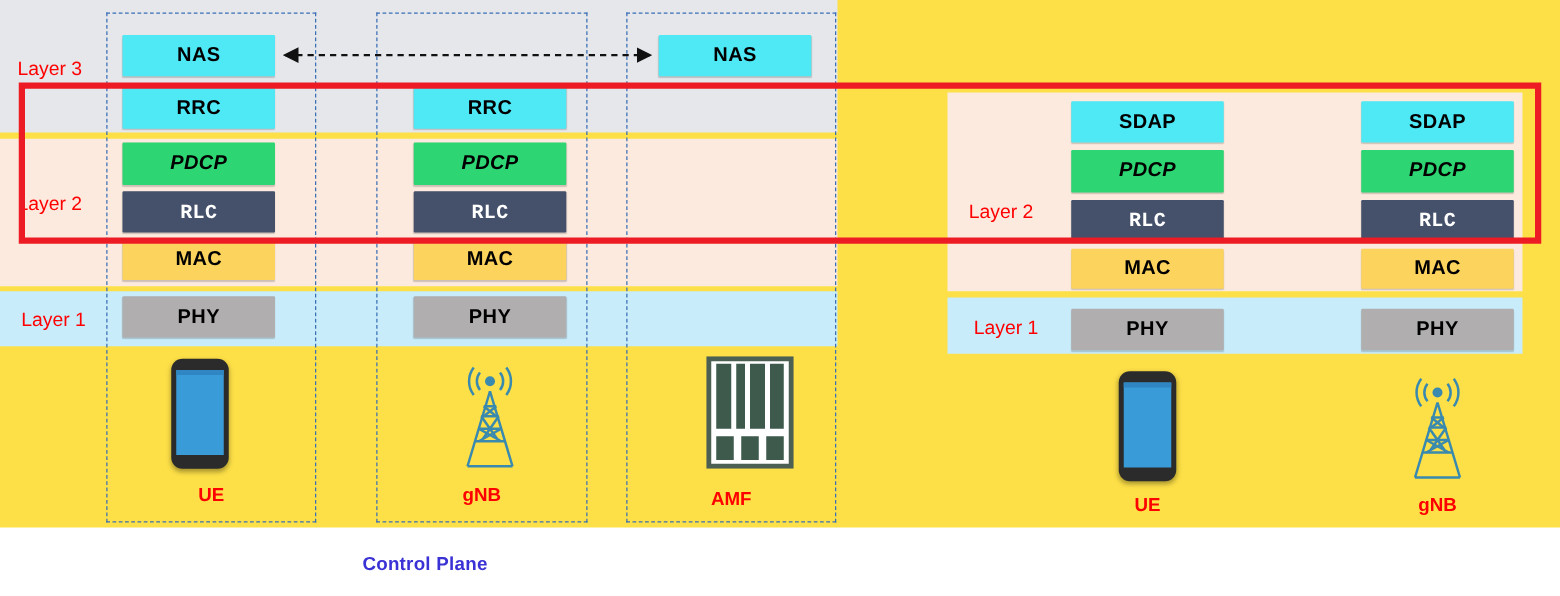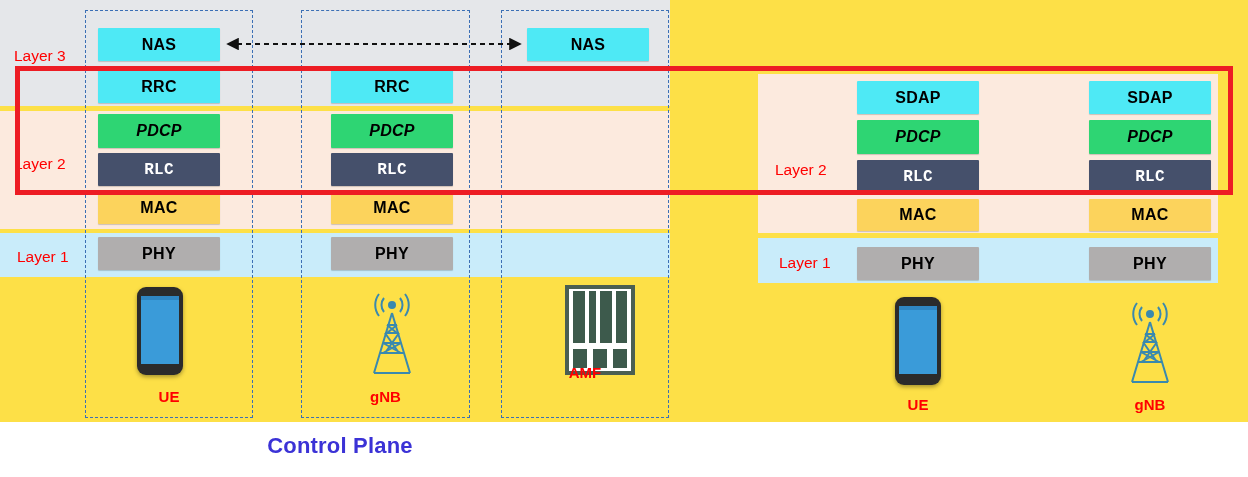--- a/index.html
+++ b/index.html
@@ -32,22 +32,22 @@
   
   .hilite{position:absolute;border:5px solid #ed1c24;box-sizing:border-box;
           background:transparent;pointer-events:none;}
 
   
   .arrow-wrap{position:absolute;}
 
   
   .ent-name{position:absolute;color:#ff0000;font-weight:bold;font-size:15px;
             text-align:center;}
-  .plane-name{position:absolute;color:#3b32d6;font-weight:bold;font-size:22px;
-              text-align:center;letter-spacing:.2px;}
+  .plane-name{position:absolute;color:#3b32d6;font-weight:bold;font-size:15px;
+              text-align:center;letter-spacing:.2px;margin-top:10px;}
 
   
   .icon{position:absolute;}
   .phone-body{position:absolute;left:0;top:0;width:100%;height:100%;
               background:#2b2b2b;border-radius:9px;
               box-shadow:0 2px 4px rgba(0,0,0,.35);}
   .phone-screen{position:absolute;left:9%;top:10%;width:82%;height:77%;
                 background:#3a9bd9;}
   .phone-topbar{position:absolute;left:9%;top:10%;width:82%;height:5%;
                 background:#2f86c2;}
@@ -129,21 +129,21 @@
       <rect x="35" y="6" width="12" height="52" fill="#3d5a4c"></rect>
       <rect x="51" y="6" width="11" height="52" fill="#3d5a4c"></rect>
       <rect x="8" y="64" width="14" height="19" fill="#3d5a4c"></rect>
       <rect x="28" y="64" width="14" height="19" fill="#3d5a4c"></rect>
       <rect x="48" y="64" width="14" height="19" fill="#3d5a4c"></rect>
     </svg>
   </div>
 
   <div class="ent-name" style="left:85px;top:388px;width:168px;">UE</div>
   <div class="ent-name" style="left:301px;top:388px;width:169px;">gNB</div>
-  <div class="ent-name" style="left:501px;top:364px;width:168px;text-align:center;">AMF</div>
+  <div class="ent-name" style="left:501px;top:391px;width:168px;text-align:center;">AMF</div>
 
   <div class="plane-name" style="left:170px;top:433px;width:340px;">Control Plane</div>
 
   <div class="band band-peach" style="left:758px;top:74px;width:460px;height:159px;"></div>
   <div class="band band-blue" style="left:758px;top:238px;width:460px;height:45px;"></div>
 
   <div class="layer-label" style="left:775px;top:161px;">Layer 2</div>
   <div class="layer-label" style="left:779px;top:254px;">Layer 1</div>
 
   <div class="blk c-sdap" style="left:857px;top:81px;width:122px;height:33px;">SDAP</div>

